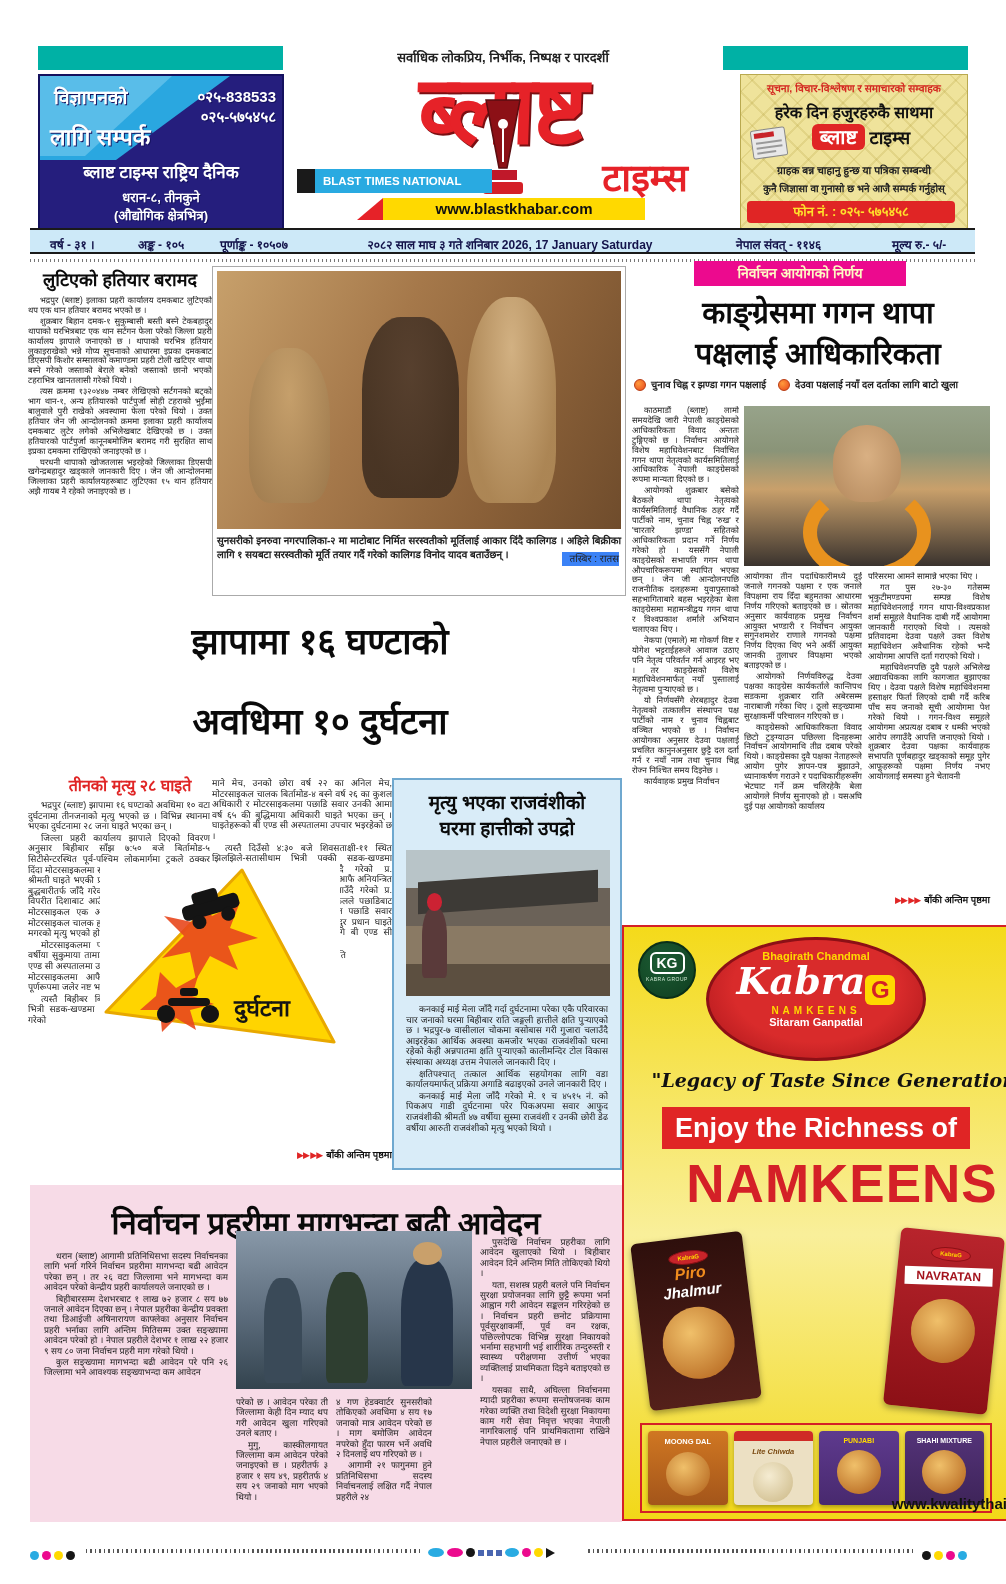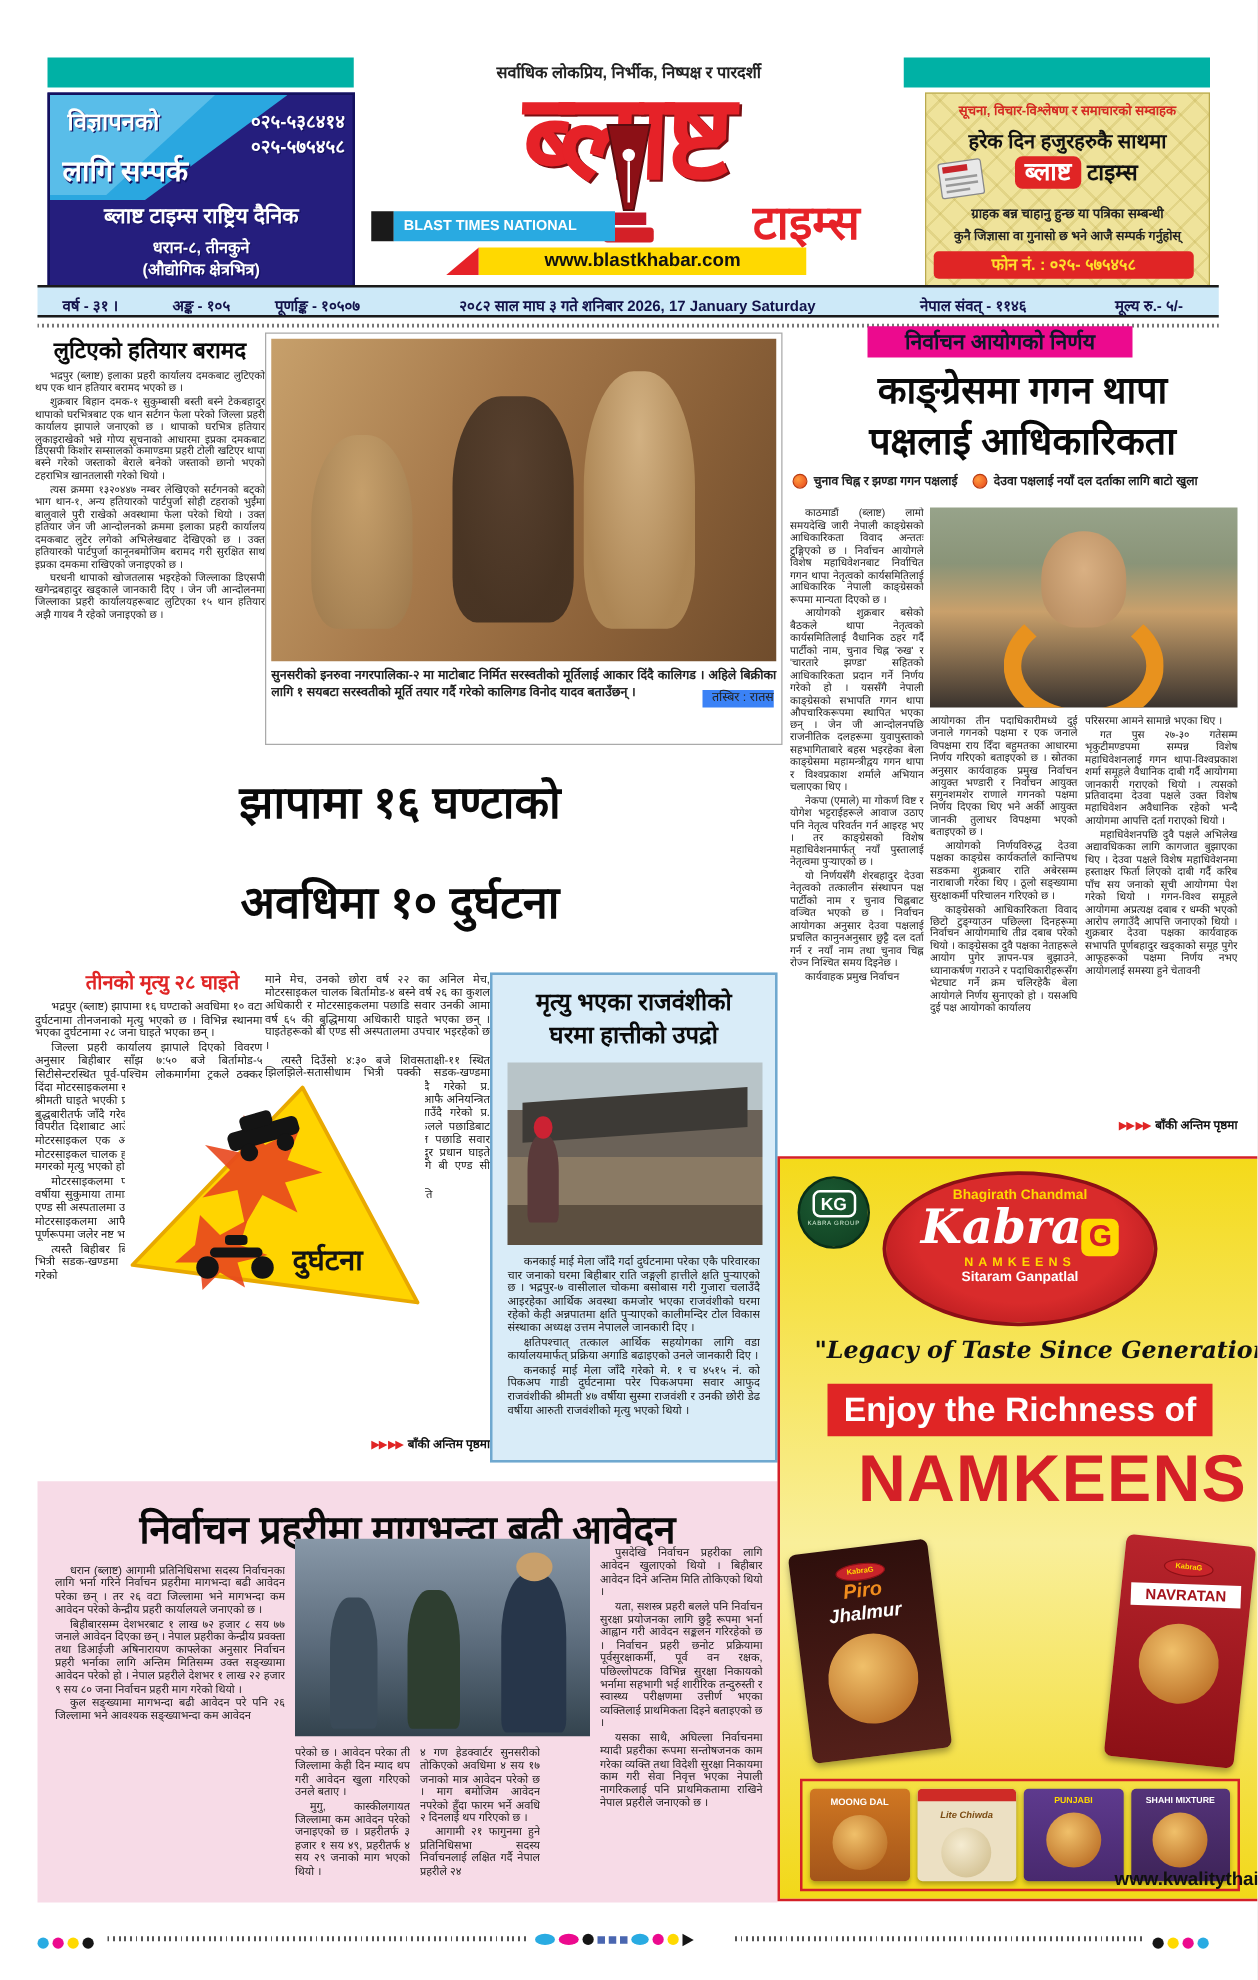--- a/index.html
+++ b/index.html
@@ -32,21 +32,21 @@
               text-align:center;text-shadow:2px 2px 0 #7a0f12;transform:skewX(-2deg);}
   .blue-strip{background:#29aae1;color:#fff;font-size:11.5px;font-weight:bold;line-height:24px;padding-left:8px;box-sizing:border-box;}
   .yellow-strip{background:#ffd900;color:#111;font-size:15px;font-weight:bold;line-height:22px;text-align:center;}
   .times-word{font-size:38px;font-weight:bold;color:#e62228;text-align:center;}
   .red-arrow{width:0;height:0;border-bottom:22px solid #e62228;border-left:26px solid transparent;}
   .dateline{background:#cde9f8;border-top:2px solid #1a1a1a;border-bottom:2px solid #1a1a1a;
             font-size:12px;font-weight:bold;color:#13134a;box-sizing:border-box;}
   .dotted{background:repeating-linear-gradient(90deg,#777 0 1.5px,transparent 1.5px 4px);}
   
   .hl1{font-size:18px;font-weight:bold;color:#0a0a0a;text-align:center;}
-  .kicker{background:#ec0a8e;color:#0f172a;font-size:17px;font-weight:bold;text-align:center;line-height:25px;}
+  .kicker{background:#ec0a8e;color:#fef9c3;font-size:14px;font-weight:bold;text-align:center;line-height:25px;}
   .hl2{font-size:30px;font-weight:bold;line-height:41px;text-align:center;color:#0a0a0a;}
   .hl3{font-size:36px;font-weight:bold;line-height:80px;text-align:center;color:#0a0a0a;}
   .subhead-red{font-size:16px;font-weight:bold;color:#e02525;text-align:center;}
   .bullet-dot{display:inline-block;width:10px;height:10px;border-radius:50%;
               background:radial-gradient(circle at 35% 35%,#ff9a3c,#e8471d);border:1px solid #b93a10;
               vertical-align:middle;margin-right:5px;}
   .bullets{font-size:9.8px;font-weight:bold;display:flex;gap:12px;align-items:center;}
   .cont{text-align:right;font-size:9.5px;}
   .cont .ar{color:#e02525;font-size:9px;letter-spacing:-1px;margin-right:4px;}
   .cont .lb{font-weight:bold;color:#111;}
@@ -110,21 +110,21 @@
 <div class="page">
 
   <div class="abs teal" style="left:38px;top:46px;width:930px;height:24px;"></div>
   <div class="abs tagline" style="left:283px;top:44px;width:440px;height:28px;">सर्वाधिक लोकप्रिय, निर्भीक, निष्पक्ष र पारदर्शी</div>
 
   <div class="abs lad" style="left:38px;top:74px;width:246px;height:156px;">
     <div class="lad-rib1"></div>
     <div class="lad-rib2"></div>
     <div class="abs lad-t" style="left:14px;top:8px;font-size:19px;">विज्ञापनको</div>
     <div class="abs lad-t" style="left:10px;top:44px;font-size:23px;">लागि सम्पर्क</div>
-    <div class="abs lad-t" style="left:118px;top:10px;width:118px;text-align:right;font-size:15px;">०२५-५३८४१४</div>
+    <div class="abs lad-t" style="left:118px;top:10px;width:118px;text-align:right;font-size:15px;">०२५-838533</div>
     <div class="abs lad-t" style="left:118px;top:30px;width:118px;text-align:right;font-size:15px;">०२५-५७५४५८</div>
     <div class="abs lad-t ctr" style="left:0;top:84px;width:100%;font-size:17px;">ब्लाष्ट टाइम्स राष्ट्रिय दैनिक</div>
     <div class="abs lad-t ctr" style="left:0;top:112px;width:100%;font-size:13px;">धरान-८, तीनकुने</div>
     <div class="abs lad-t ctr" style="left:0;top:130px;width:100%;font-size:13px;">(औद्योगिक क्षेत्रभित्र)</div>
   </div>
 
   <div class="abs blast-logo" style="left:286px;top:58px;width:430px;height:108px;">ब्लाष्ट</div>
   <svg class="abs" style="left:476px;top:96px;" width="54" height="112" viewBox="0 0 54 112">
     <path d="M10 4 L44 4 L31 72 L23 72 Z" fill="#8c1016" stroke="#5a0d10" stroke-width="1.5"></path>
     <circle cx="27" cy="28" r="5" fill="#fff"></circle>

